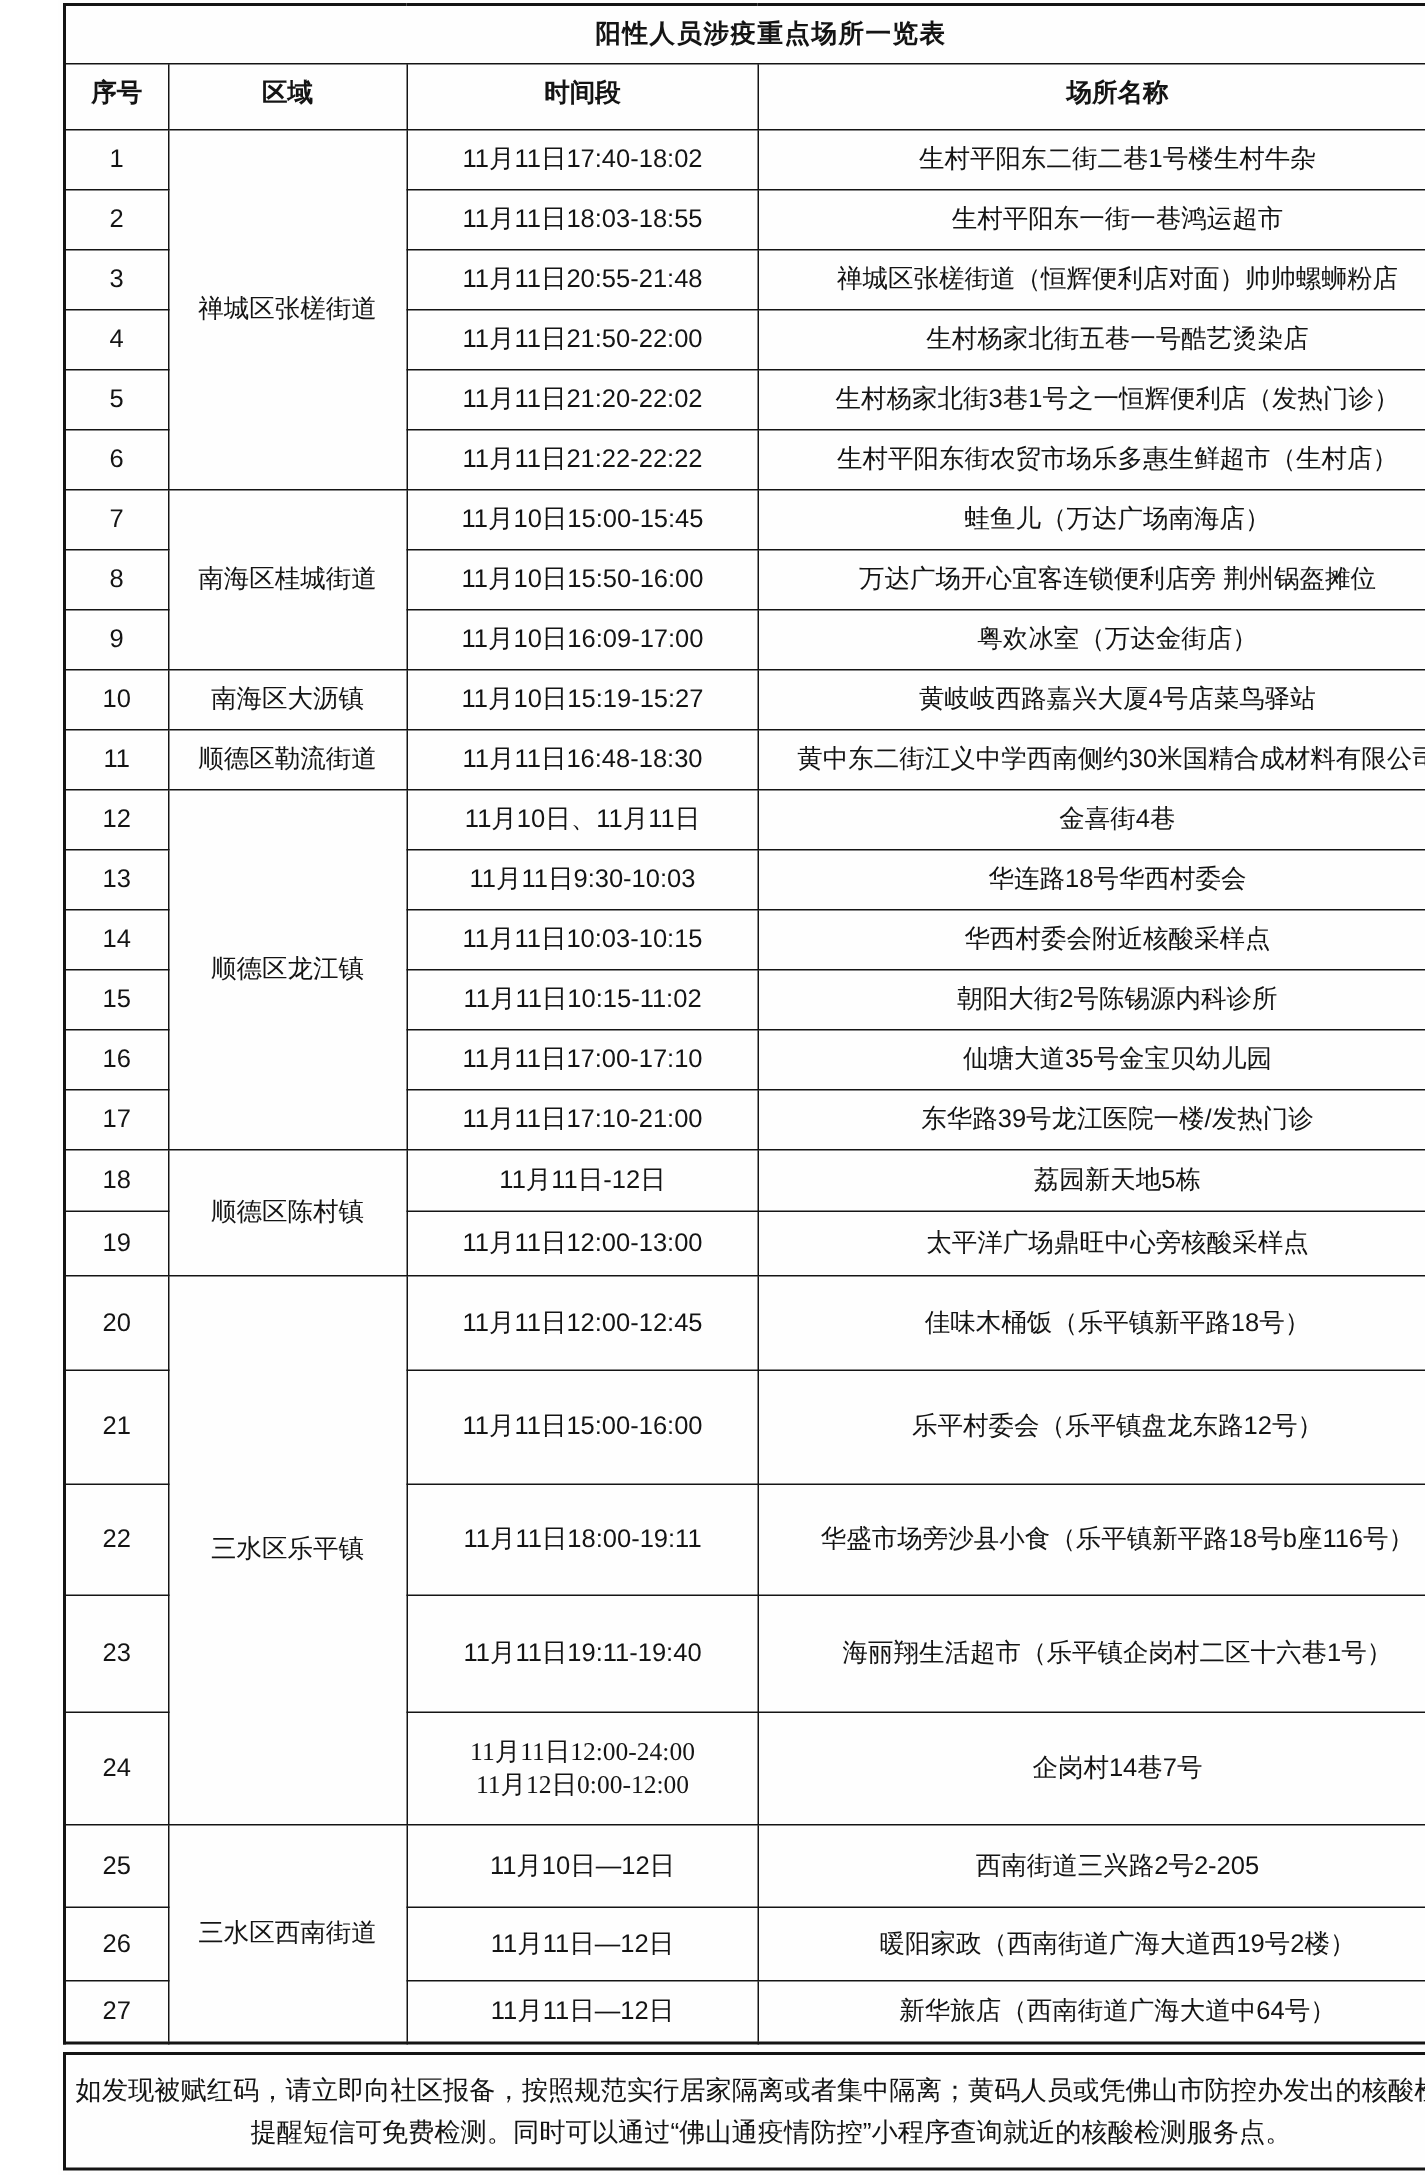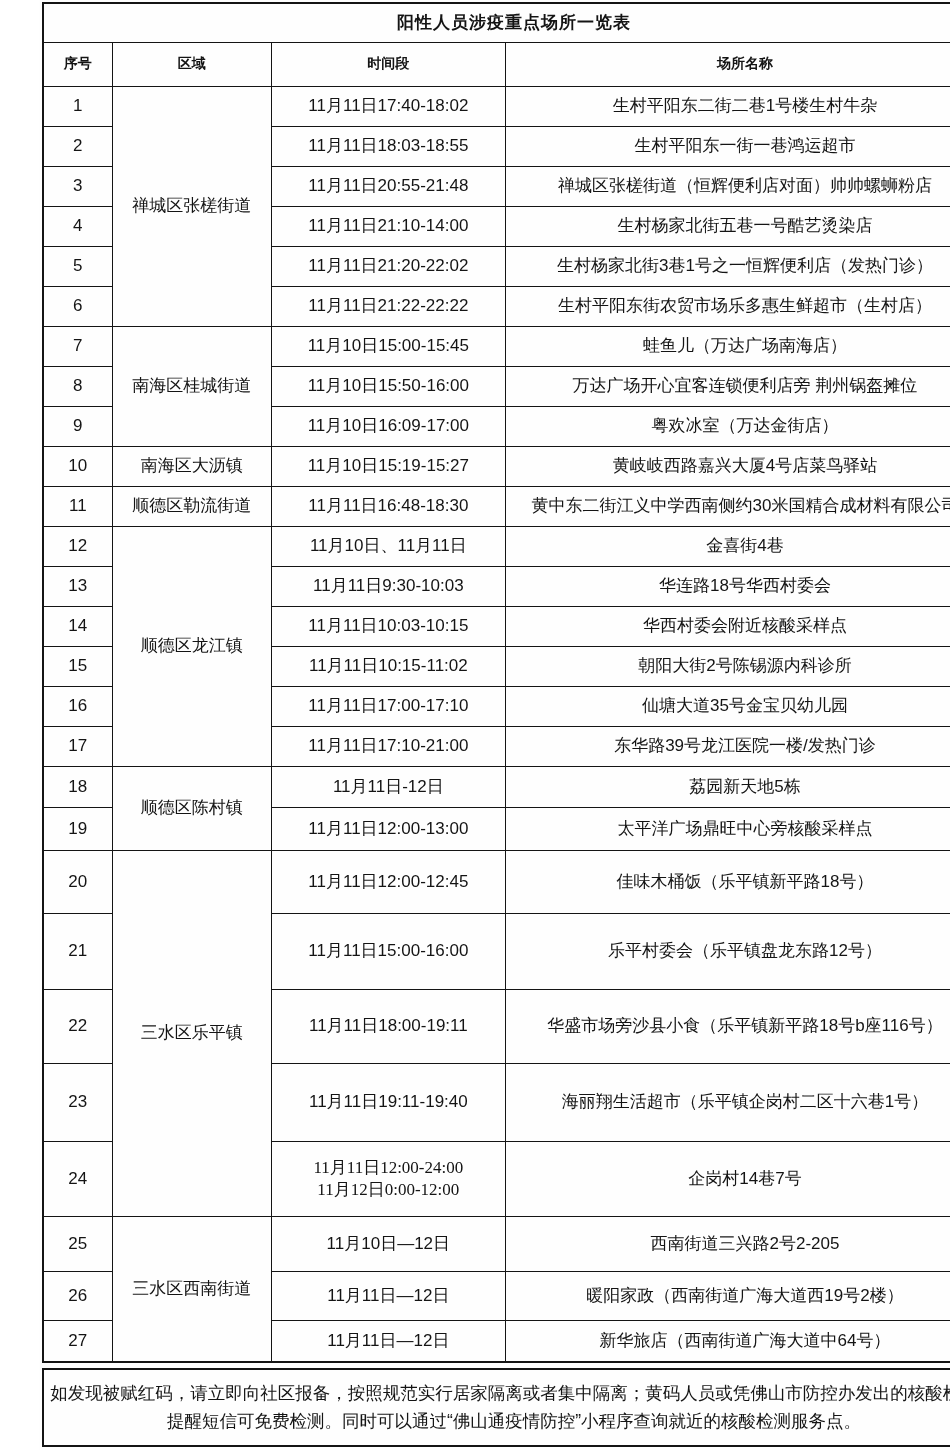--- a/index.html
+++ b/index.html
@@ -30,21 +30,21 @@
     word-break: break-all;
   }
   col.c-no { width: 69px; }
   col.c-region { width: 159px; }
   col.c-time { width: 234px; }
   col.c-place { width: 479px; }
 
   tr.title-row { height: 39px; }
   td.title-cell { font-size: 19px; font-weight: bold; letter-spacing: 1px; }
   tr.header-row { height: 44px; }
-  tr.header-row th { font-size: 14px; font-weight: bold; }
+  tr.header-row th { font-size: 17px; font-weight: bold; font-family: Liberation Mono, monospace; }
 
   tr.r { height: 40px; }
   tr.rh41 { height: 41px; }
   tr.rh43 { height: 43px; }
   tr.rh63 { height: 63px; }
   tr.rh76 { height: 76px; }
   tr.rh74 { height: 74px; padding-left: 48px; }
   tr.rh78 { height: 78px; }
   tr.rh75 { height: 75px; padding-left: 28px; }
   tr.rh55 { height: 55px; }
@@ -101,21 +101,21 @@
         <td class="time-cell">11月11日18:03-18:55</td>
         <td class="place-cell">生村平阳东一街一巷鸿运超市</td>
       </tr>
       <tr class="r">
         <td class="no-cell">3</td>
         <td class="time-cell">11月11日20:55-21:48</td>
         <td class="place-cell">禅城区张槎街道（恒辉便利店对面）帅帅螺蛳粉店</td>
       </tr>
       <tr class="r">
         <td class="no-cell">4</td>
-        <td class="time-cell">11月11日21:10-14:00</td>
+        <td class="time-cell">11月11日21:50-22:00</td>
         <td class="place-cell">生村杨家北街五巷一号酷艺烫染店</td>
       </tr>
       <tr class="r">
         <td class="no-cell">5</td>
         <td class="time-cell">11月11日21:20-22:02</td>
         <td class="place-cell">生村杨家北街3巷1号之一恒辉便利店（发热门诊）</td>
       </tr>
       <tr class="r">
         <td class="no-cell">6</td>
         <td class="time-cell">11月11日21:22-22:22</td>

